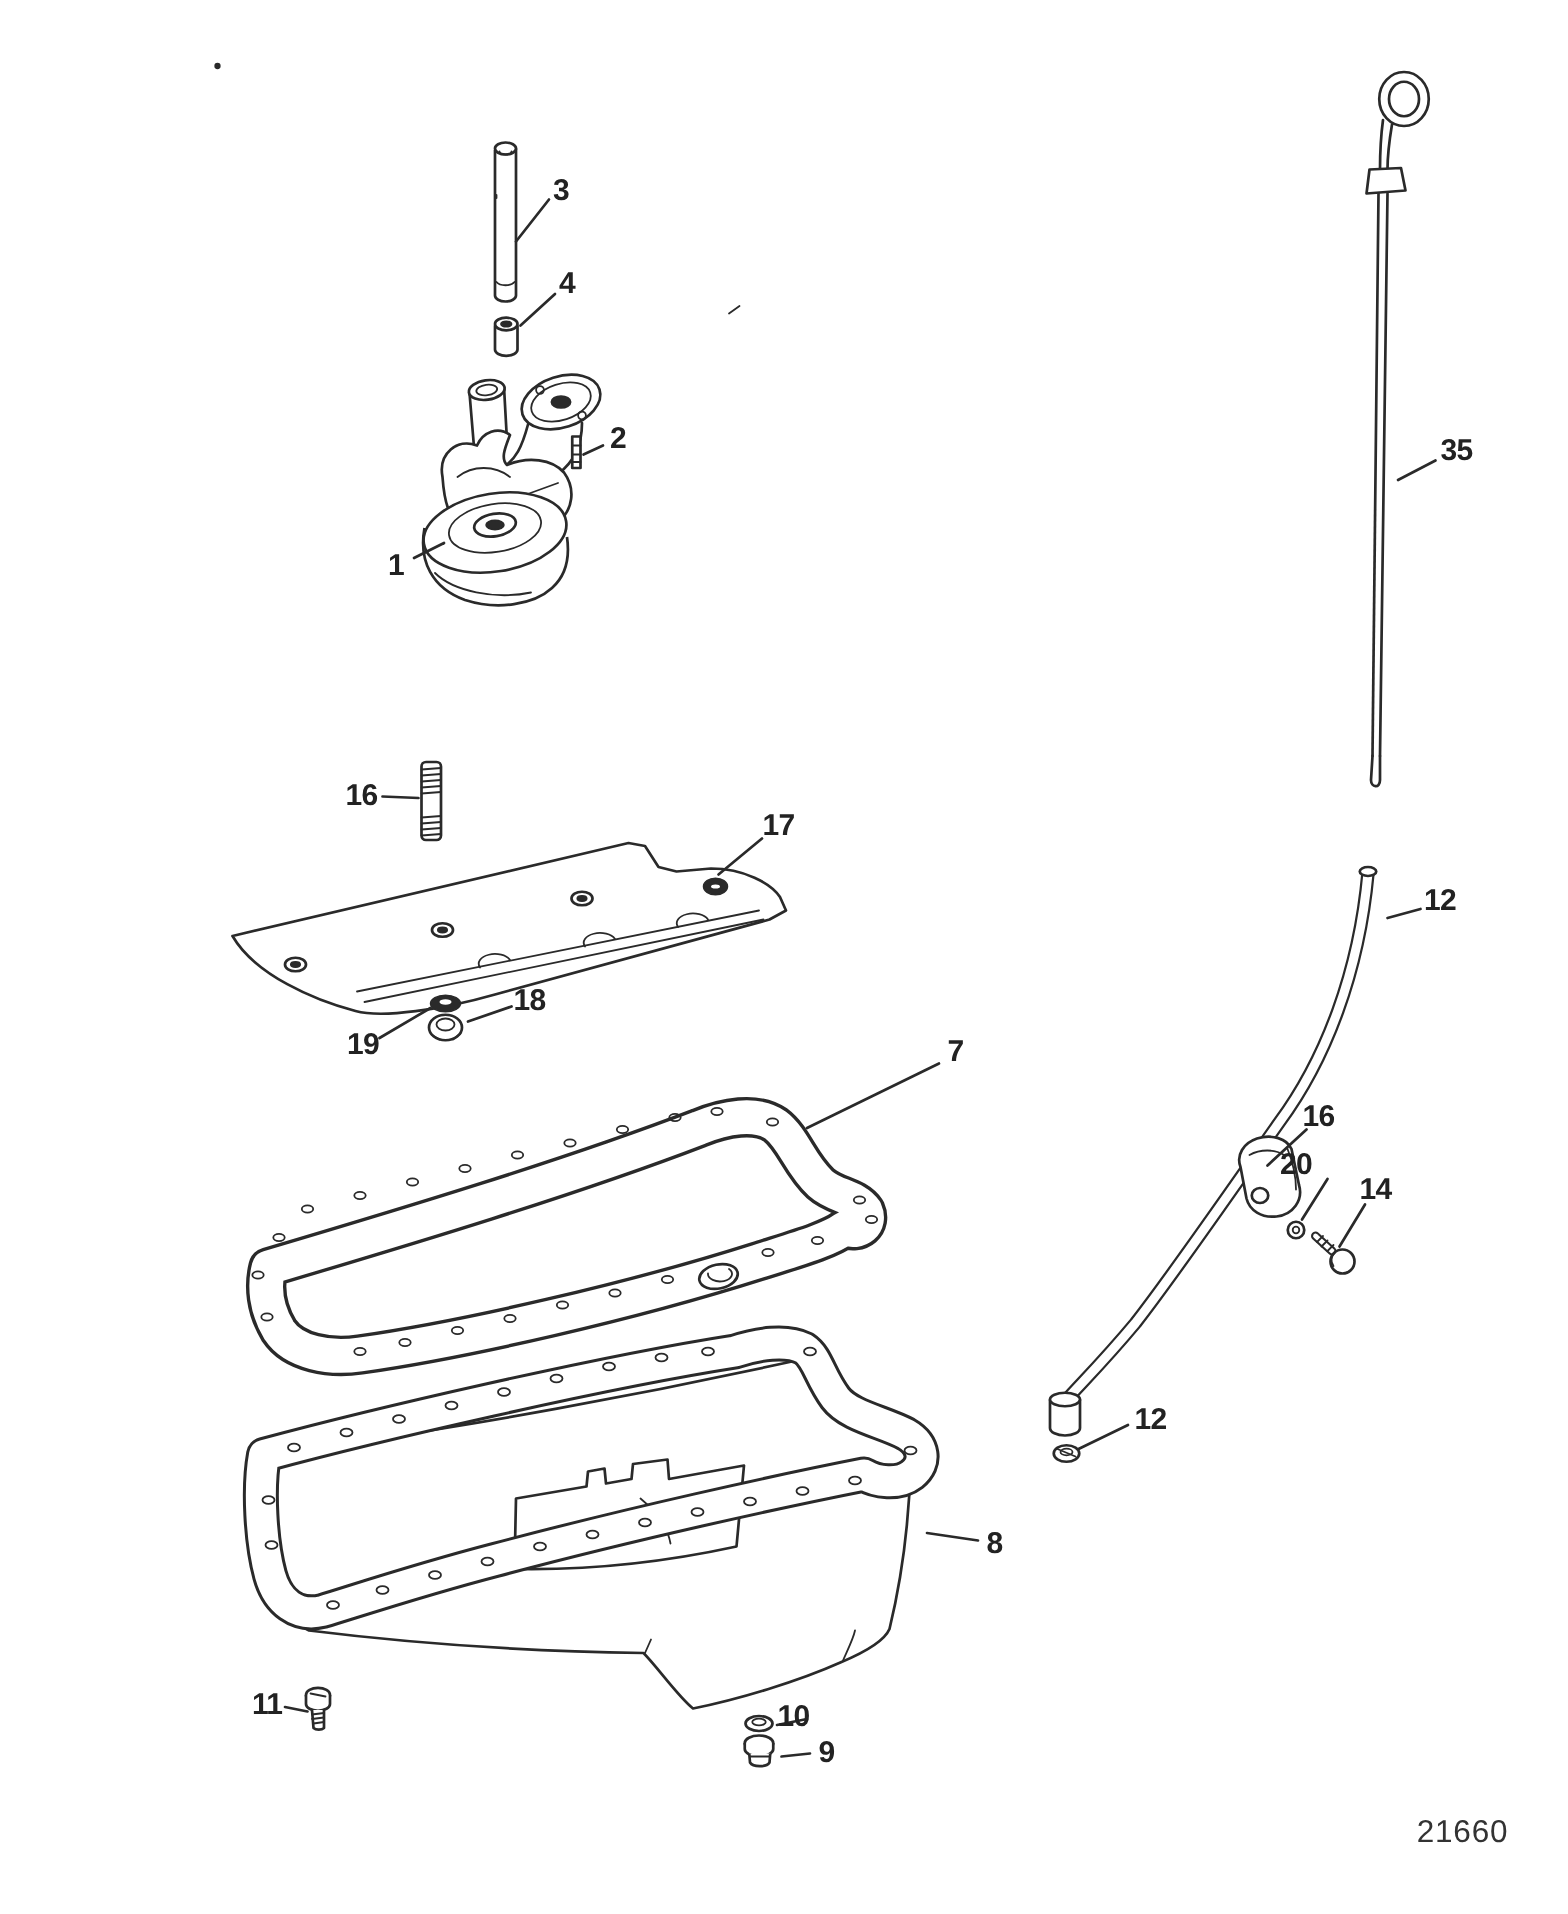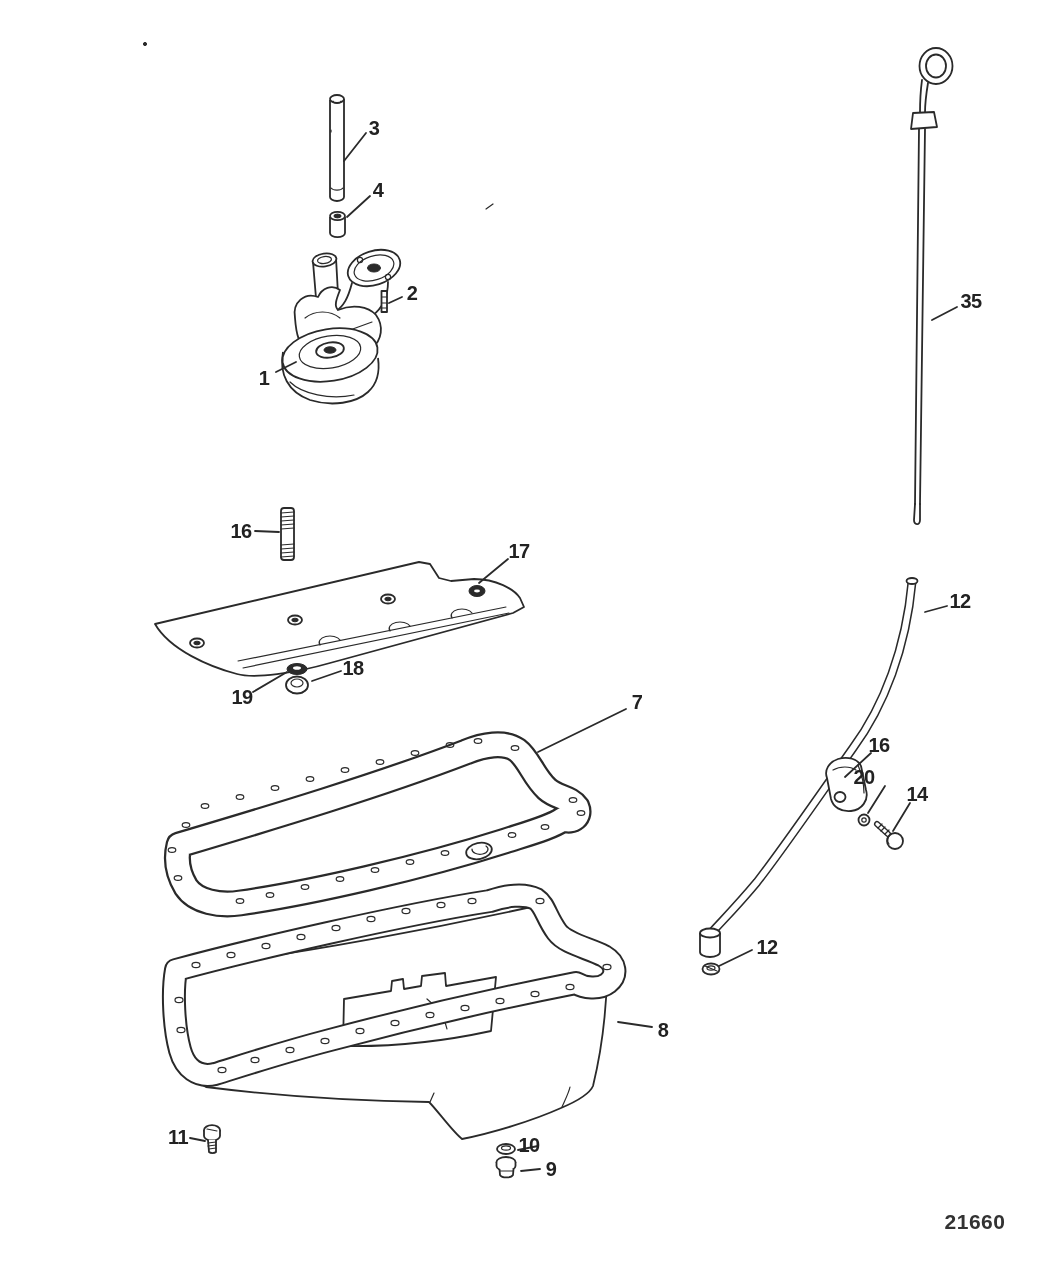--- a/index.html
+++ b/index.html
@@ -10,21 +10,21 @@
   .ln{stroke:var(--line);stroke-width:1.8;fill:none;stroke-linecap:round;stroke-linejoin:round}
   .thin{stroke:var(--line);stroke-width:1.2;fill:none;stroke-linecap:round}
   .wh{stroke:var(--line);stroke-width:1.8;fill:#fff;stroke-linejoin:round}
   .dk{stroke:var(--line);stroke-width:1;fill:var(--line)}
   .band-b{stroke:var(--line);fill:none;stroke-linejoin:round;stroke-linecap:round}
   .band-w{stroke:#fff;fill:none;stroke-linejoin:round;stroke-linecap:round}
   .leader{stroke:var(--line);stroke-width:1.8;stroke-linecap:round}
   .callout{position:absolute;transform:translate(-50%,-50%);color:var(--label);
            font-weight:bold;font-size:20px;letter-spacing:-0.5px;white-space:nowrap;}
   .partnum{position:absolute;transform:translate(-50%,-50%);color:#333;
-           font-weight:bold;font-size:21px;letter-spacing:0.5px;}
+           font-weight:normal;font-size:21px;letter-spacing:0.5px;}
 </style>
 </head>
 <body>
 
 <div id="canvas">
 
 <svg width="1045" height="1276" viewBox="0 0 1045 1276">
 
   <g>
     <circle cx="145" cy="44" r="1.6" class="dk"></circle>

